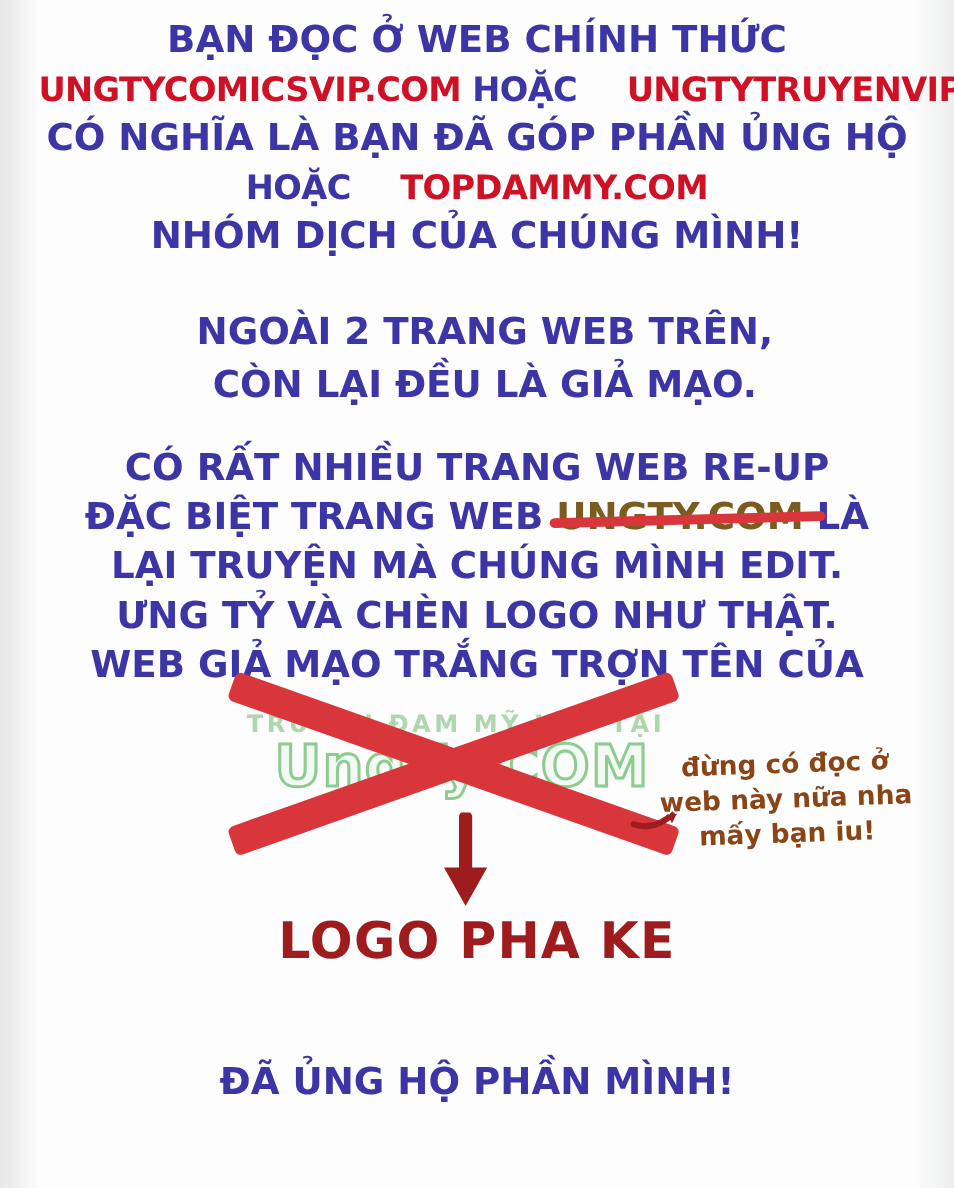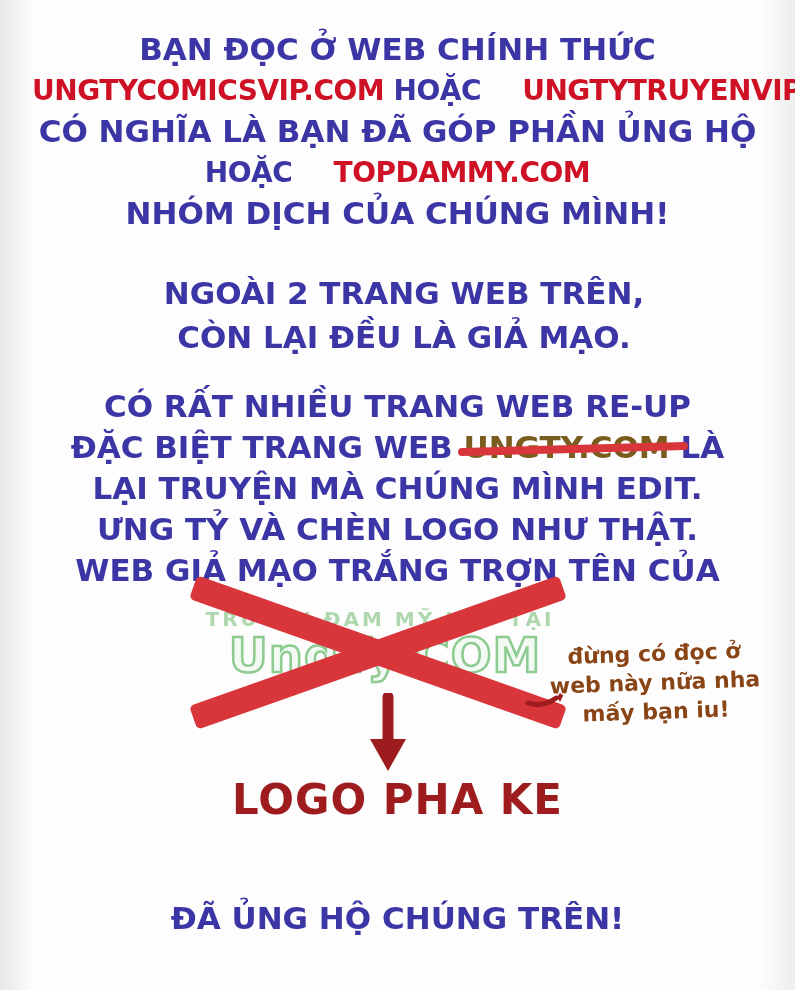--- a/index.html
+++ b/index.html
@@ -11,21 +11,21 @@
   .page {
     position:relative;
     width:795px; height:990px;
     overflow:hidden;
     background:linear-gradient(90deg,#e7e7e8 0px,#fdfdfd 34px,#fdfdfd 761px,#eceded 795px);
     text-align:center;
   }
   .blue   { color:#3c35a5; }
   .red    { color:#cf1126;margin-left:32px; }
   .line { font-size:31px; line-height:41px; letter-spacing:0px; white-space:nowrap; }
-  .header { padding-top:29px; }
+  .header { padding-top:13px; }
   .header .urls { font-size:28px; letter-spacing:-0.5px; }
   .notice2 { margin-top:37px; }
   .notice2 .line { line-height:44px;margin-left:13px; }
   .notice3 { margin-top:27px; }
   .notice3 .line { line-height:41px; }
   .struck {
     color:#7a5c1e;
     position:relative;
     display:inline-block;
   }
@@ -124,16 +124,16 @@
     </div>
     <svg class="down-arrow" width="44" height="80" viewBox="0 0 44 80">
       <path d="M22 4 L22 52" fill="none" stroke="#9e1b1e" stroke-width="11" stroke-linecap="round"></path>
       <path d="M4 46 L40 46 L22 78 Z" fill="#9e1b1e"></path>
     </svg>
   </div>
 
   <div class="caption">LOGO PHA KE</div>
 
   <div class="footer">
-    <div class="line blue">ĐÃ ỦNG HỘ CHÚNG TRÊN!</div>
+    <div class="line blue">ĐÃ ỦNG HỘ PHẦN MÌNH!</div>
   </div>
 
 </div>
 
 </body></html>

